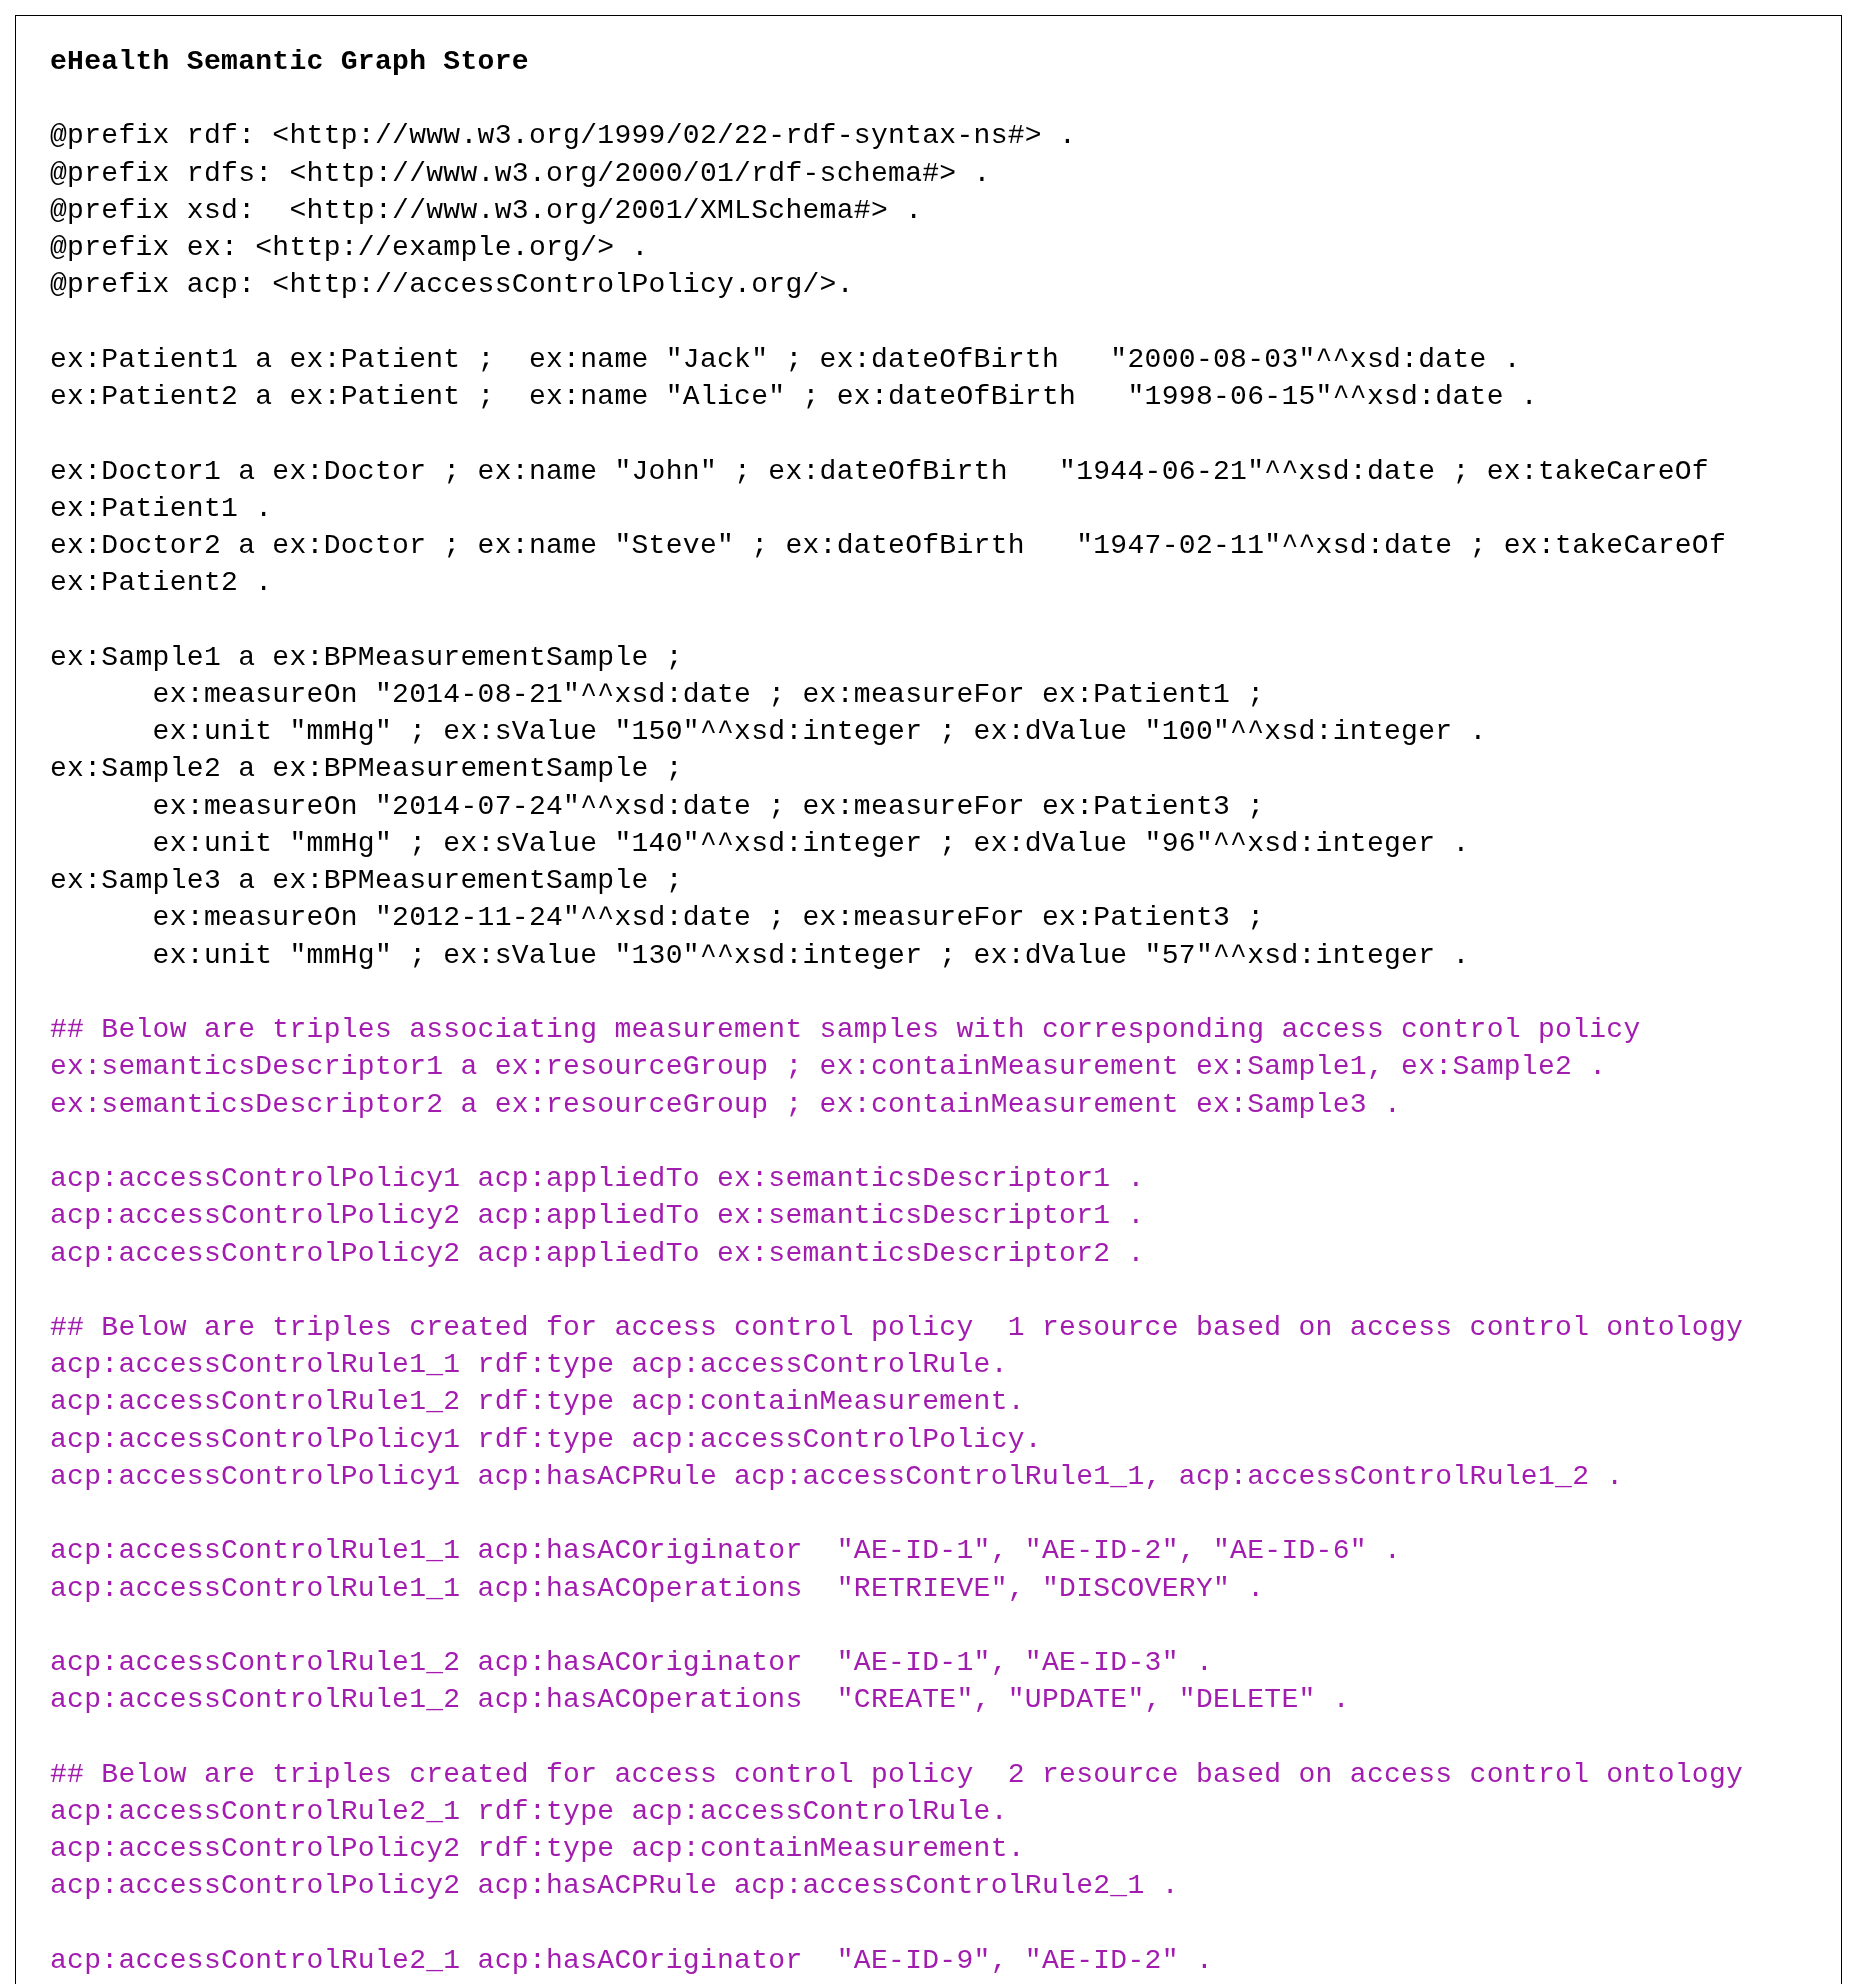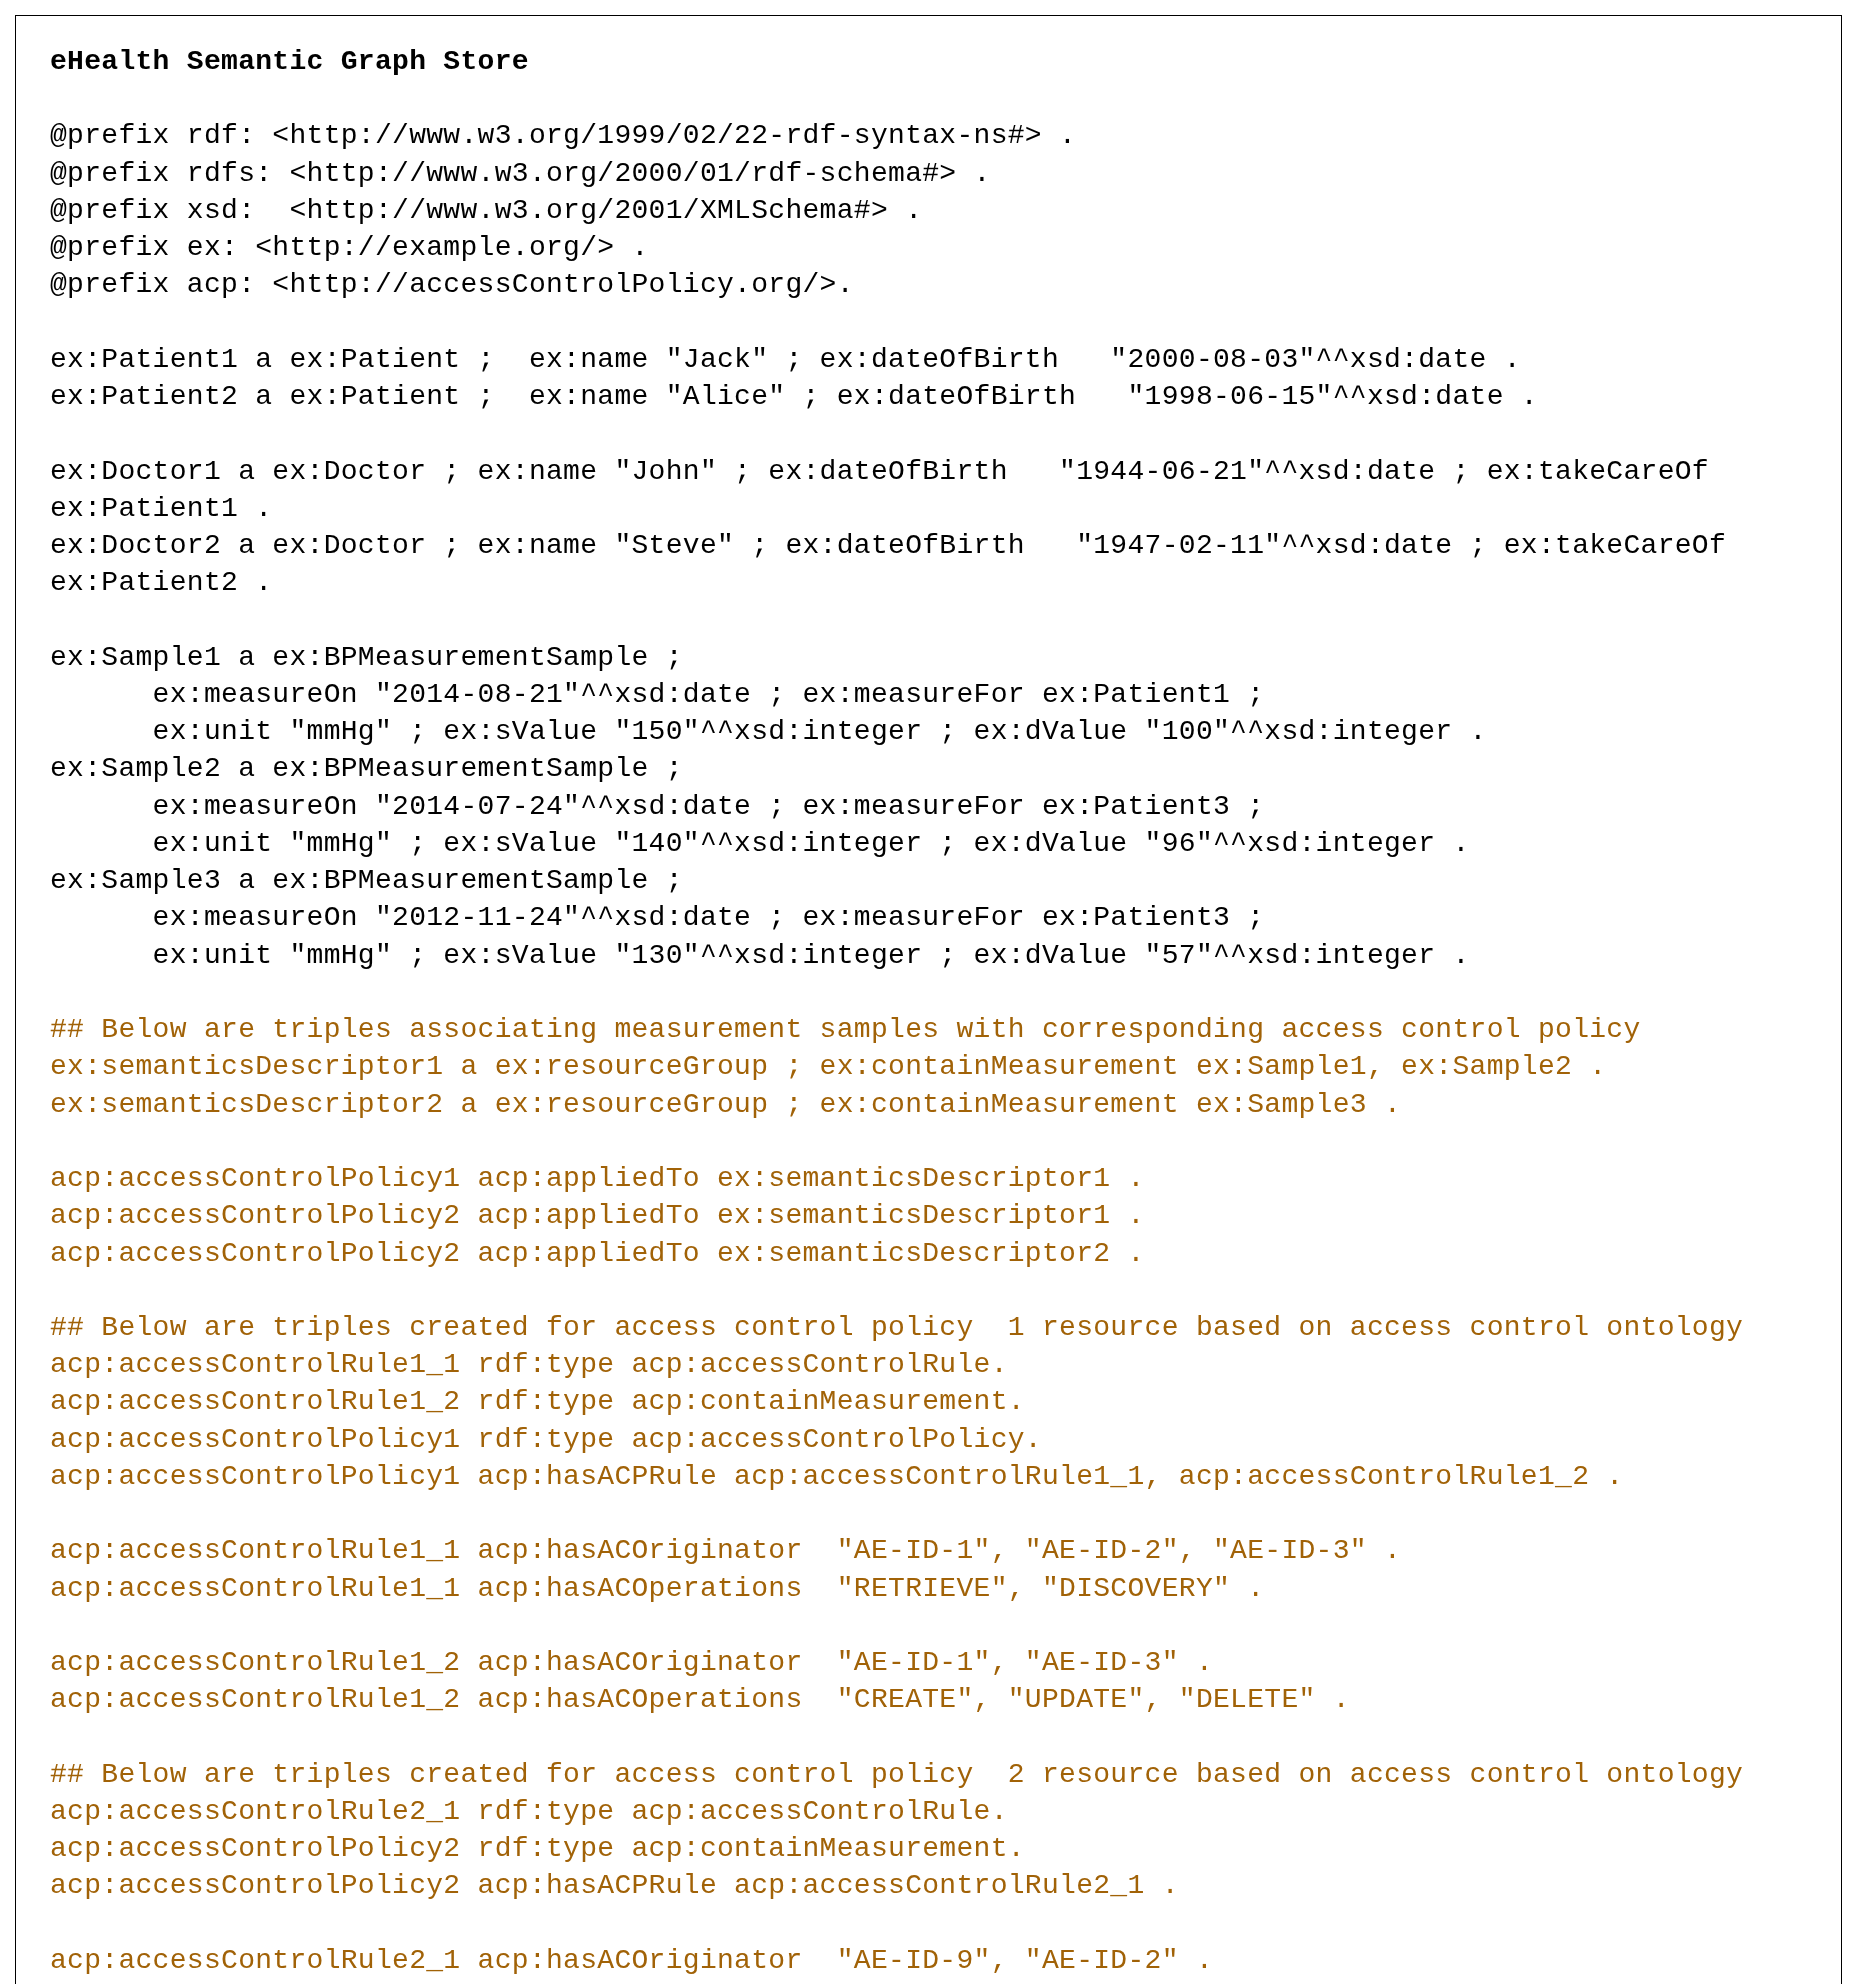--- a/index.html
+++ b/index.html
@@ -21,21 +21,21 @@
     font-size: 28px;
     line-height: 1.33;
     letter-spacing: 0.3px;
     color: #000;
     white-space: pre;
   }
   .title {
     font-weight: bold;
   }
   .red {
-    color: #a16207;
+    color: #a21caf;
   }
 </style>
 </head>
 <body>
 
 <div class="frame"><span class="title">eHealth Semantic Graph Store </span>
 <span></span>
 <span>@prefix rdf: &lt;http://www.w3.org/1999/02/22-rdf-syntax-ns#&gt; .</span>
 <span>@prefix rdfs: &lt;http://www.w3.org/2000/01/rdf-schema#&gt; .</span>
 <span>@prefix xsd:  &lt;http://www.w3.org/2001/XMLSchema#&gt; .</span>
@@ -67,21 +67,21 @@
 <span class="red">acp:accessControlPolicy1 acp:appliedTo ex:semanticsDescriptor1 .</span>
 <span class="red">acp:accessControlPolicy2 acp:appliedTo ex:semanticsDescriptor1 .</span>
 <span class="red">acp:accessControlPolicy2 acp:appliedTo ex:semanticsDescriptor2 .</span>
 <span></span>
 <span class="red">## Below are triples created for access control policy  1 resource based on access control ontology</span>
 <span class="red">acp:accessControlRule1_1 rdf:type acp:accessControlRule.</span>
 <span class="red">acp:accessControlRule1_2 rdf:type acp:containMeasurement.</span>
 <span class="red">acp:accessControlPolicy1 rdf:type acp:accessControlPolicy.</span>
 <span class="red">acp:accessControlPolicy1 acp:hasACPRule acp:accessControlRule1_1, acp:accessControlRule1_2 .</span>
 <span></span>
-<span class="red">acp:accessControlRule1_1 acp:hasACOriginator  "AE-ID-1", "AE-ID-2", "AE-ID-3" .</span>
+<span class="red">acp:accessControlRule1_1 acp:hasACOriginator  "AE-ID-1", "AE-ID-2", "AE-ID-6" .</span>
 <span class="red">acp:accessControlRule1_1 acp:hasACOperations  "RETRIEVE", "DISCOVERY" .</span>
 <span></span>
 <span class="red">acp:accessControlRule1_2 acp:hasACOriginator  "AE-ID-1", "AE-ID-3" .</span>
 <span class="red">acp:accessControlRule1_2 acp:hasACOperations  "CREATE", "UPDATE", "DELETE" .</span>
 <span></span>
 <span class="red">## Below are triples created for access control policy  2 resource based on access control ontology</span>
 <span class="red">acp:accessControlRule2_1 rdf:type acp:accessControlRule.</span>
 <span class="red">acp:accessControlPolicy2 rdf:type acp:containMeasurement.</span>
 <span class="red">acp:accessControlPolicy2 acp:hasACPRule acp:accessControlRule2_1 .</span>
 <span></span>

